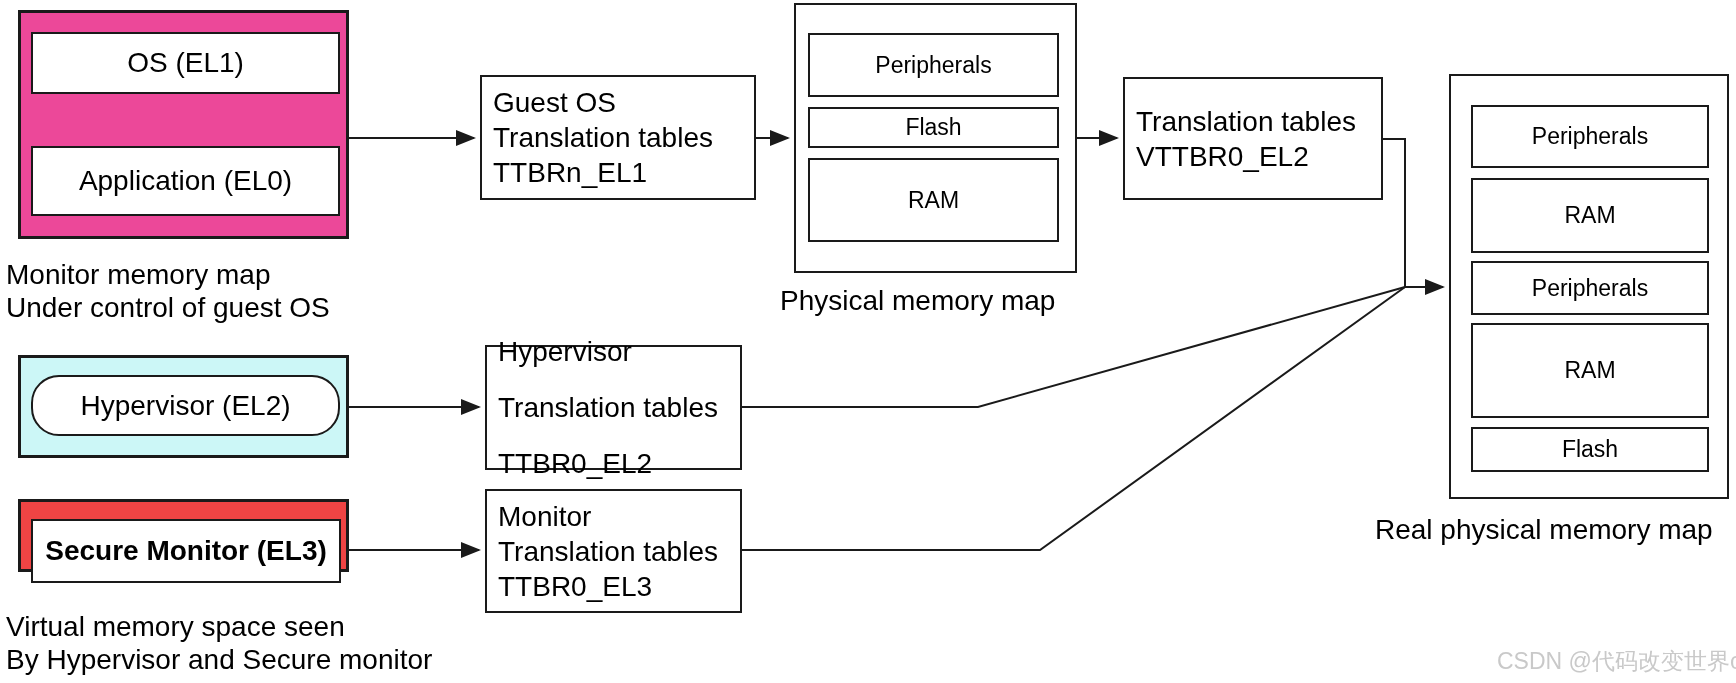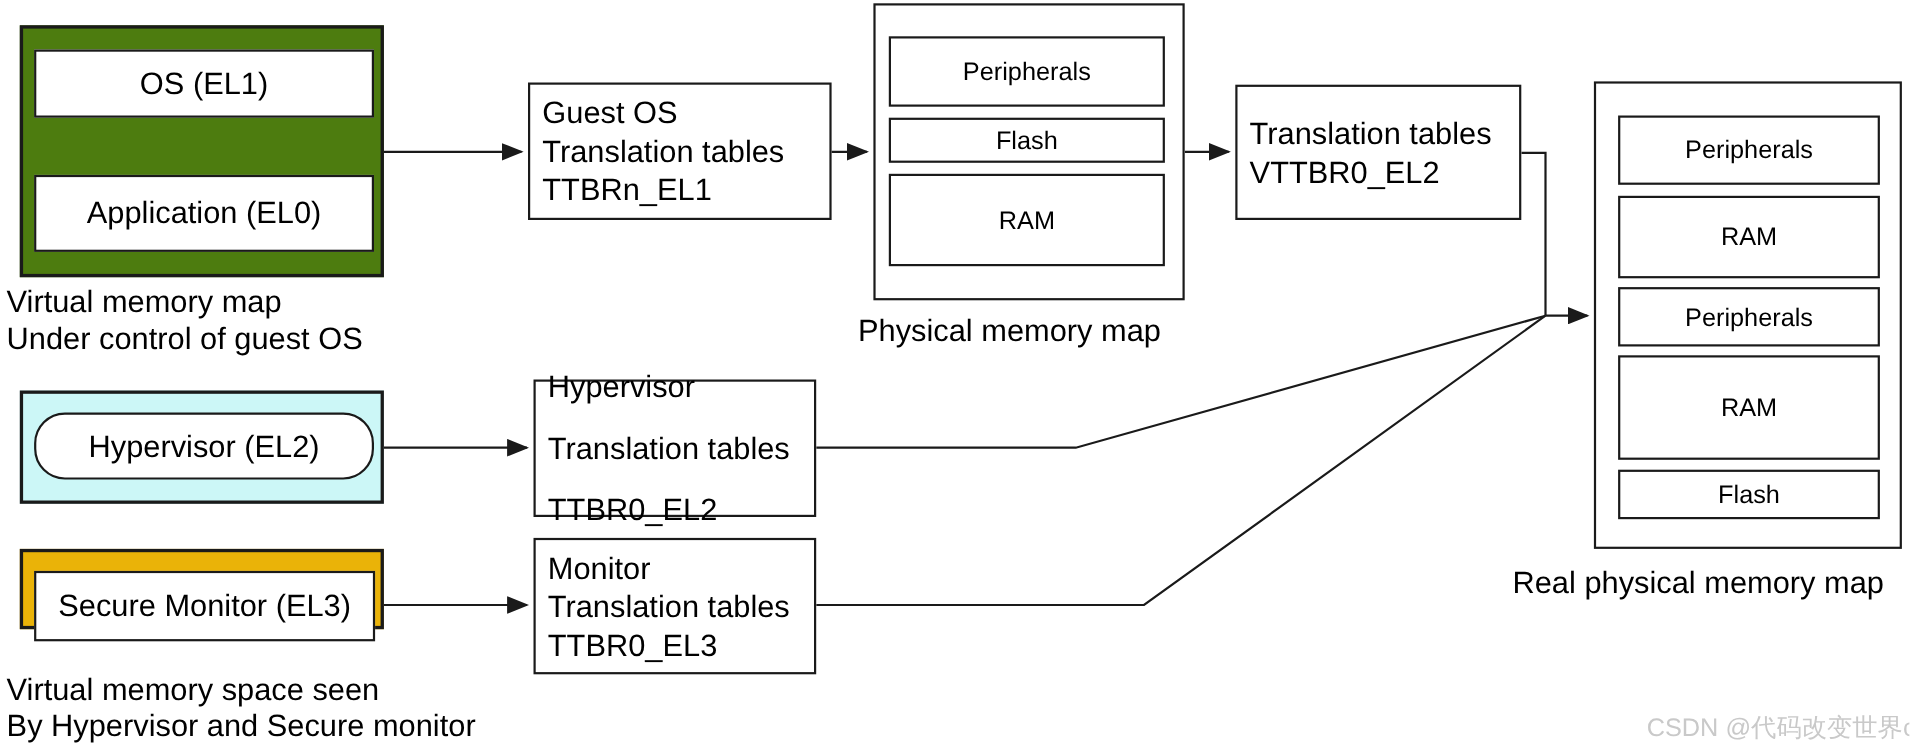--- a/index.html
+++ b/index.html
@@ -48,40 +48,40 @@
       <path d="M1077,138 H1117" marker-end="url(#arrow)"></path>
       <path d="M349,407 H479" marker-end="url(#arrow)"></path>
       <path d="M349,550 H479" marker-end="url(#arrow)"></path>
       <path d="M1383,139 H1405 V287"></path>
       <path d="M742,407 H978 L1405,287"></path>
       <path d="M742,550 H1040 L1405,287"></path>
       <path d="M1405,287 H1443" marker-end="url(#arrow)"></path>
     </g>
   </svg>
 
-  <div class="abs cyan-box" style="left: 18px; top: 23px; width: 331px; height: 229px; background: #4d7c0f;">
+  <div class="abs cyan-box" style="left: 18px; top: 10px; width: 331px; height: 229px; background: #ec4899;">
     <div class="abs white-box" style="left:10px; top:19px; width:309px; height:62px;">
       <span>OS (EL1)</span>
     </div>
     <div class="abs white-box" style="left:10px; top:133px; width:309px; height:70px;">
       <span>Application (EL0)</span>
     </div>
   </div>
   <div class="abs caption" style="left:6px; top:258px;">
-    <span>Virtual memory map</span>
+    <span>Monitor memory map</span>
     <span>Under control of guest OS</span>
   </div>
 
   <div class="abs cyan-box" style="left: 18px; top: 355px; width: 331px; height: 103px; background: rgb(204, 247, 247);">
     <div class="abs white-box" style="left:10px; top:17px; width:309px; height:61px;border-radius:28px;">
       <span>Hypervisor (EL2)</span>
     </div>
   </div>
 
-  <div class="abs cyan-box" style="left: 18px; top: 499px; width: 331px; height: 73px; background: #eab308;">
+  <div class="abs cyan-box" style="left: 18px; top: 499px; width: 331px; height: 73px; background: #ef4444; font-weight: bold;">
     <div class="abs white-box" style="left:10px; top:17px; width:310px; height:64px;">
       <span>Secure Monitor (EL3)</span>
     </div>
   </div>
   <div class="abs caption" style="left:6px; top:610px;">
     <span>Virtual memory space seen</span>
     <span>By Hypervisor and Secure monitor</span>
   </div>
 
   <div class="abs tt-box" style="left:480px; top:75px; width:276px; height:125px;">

